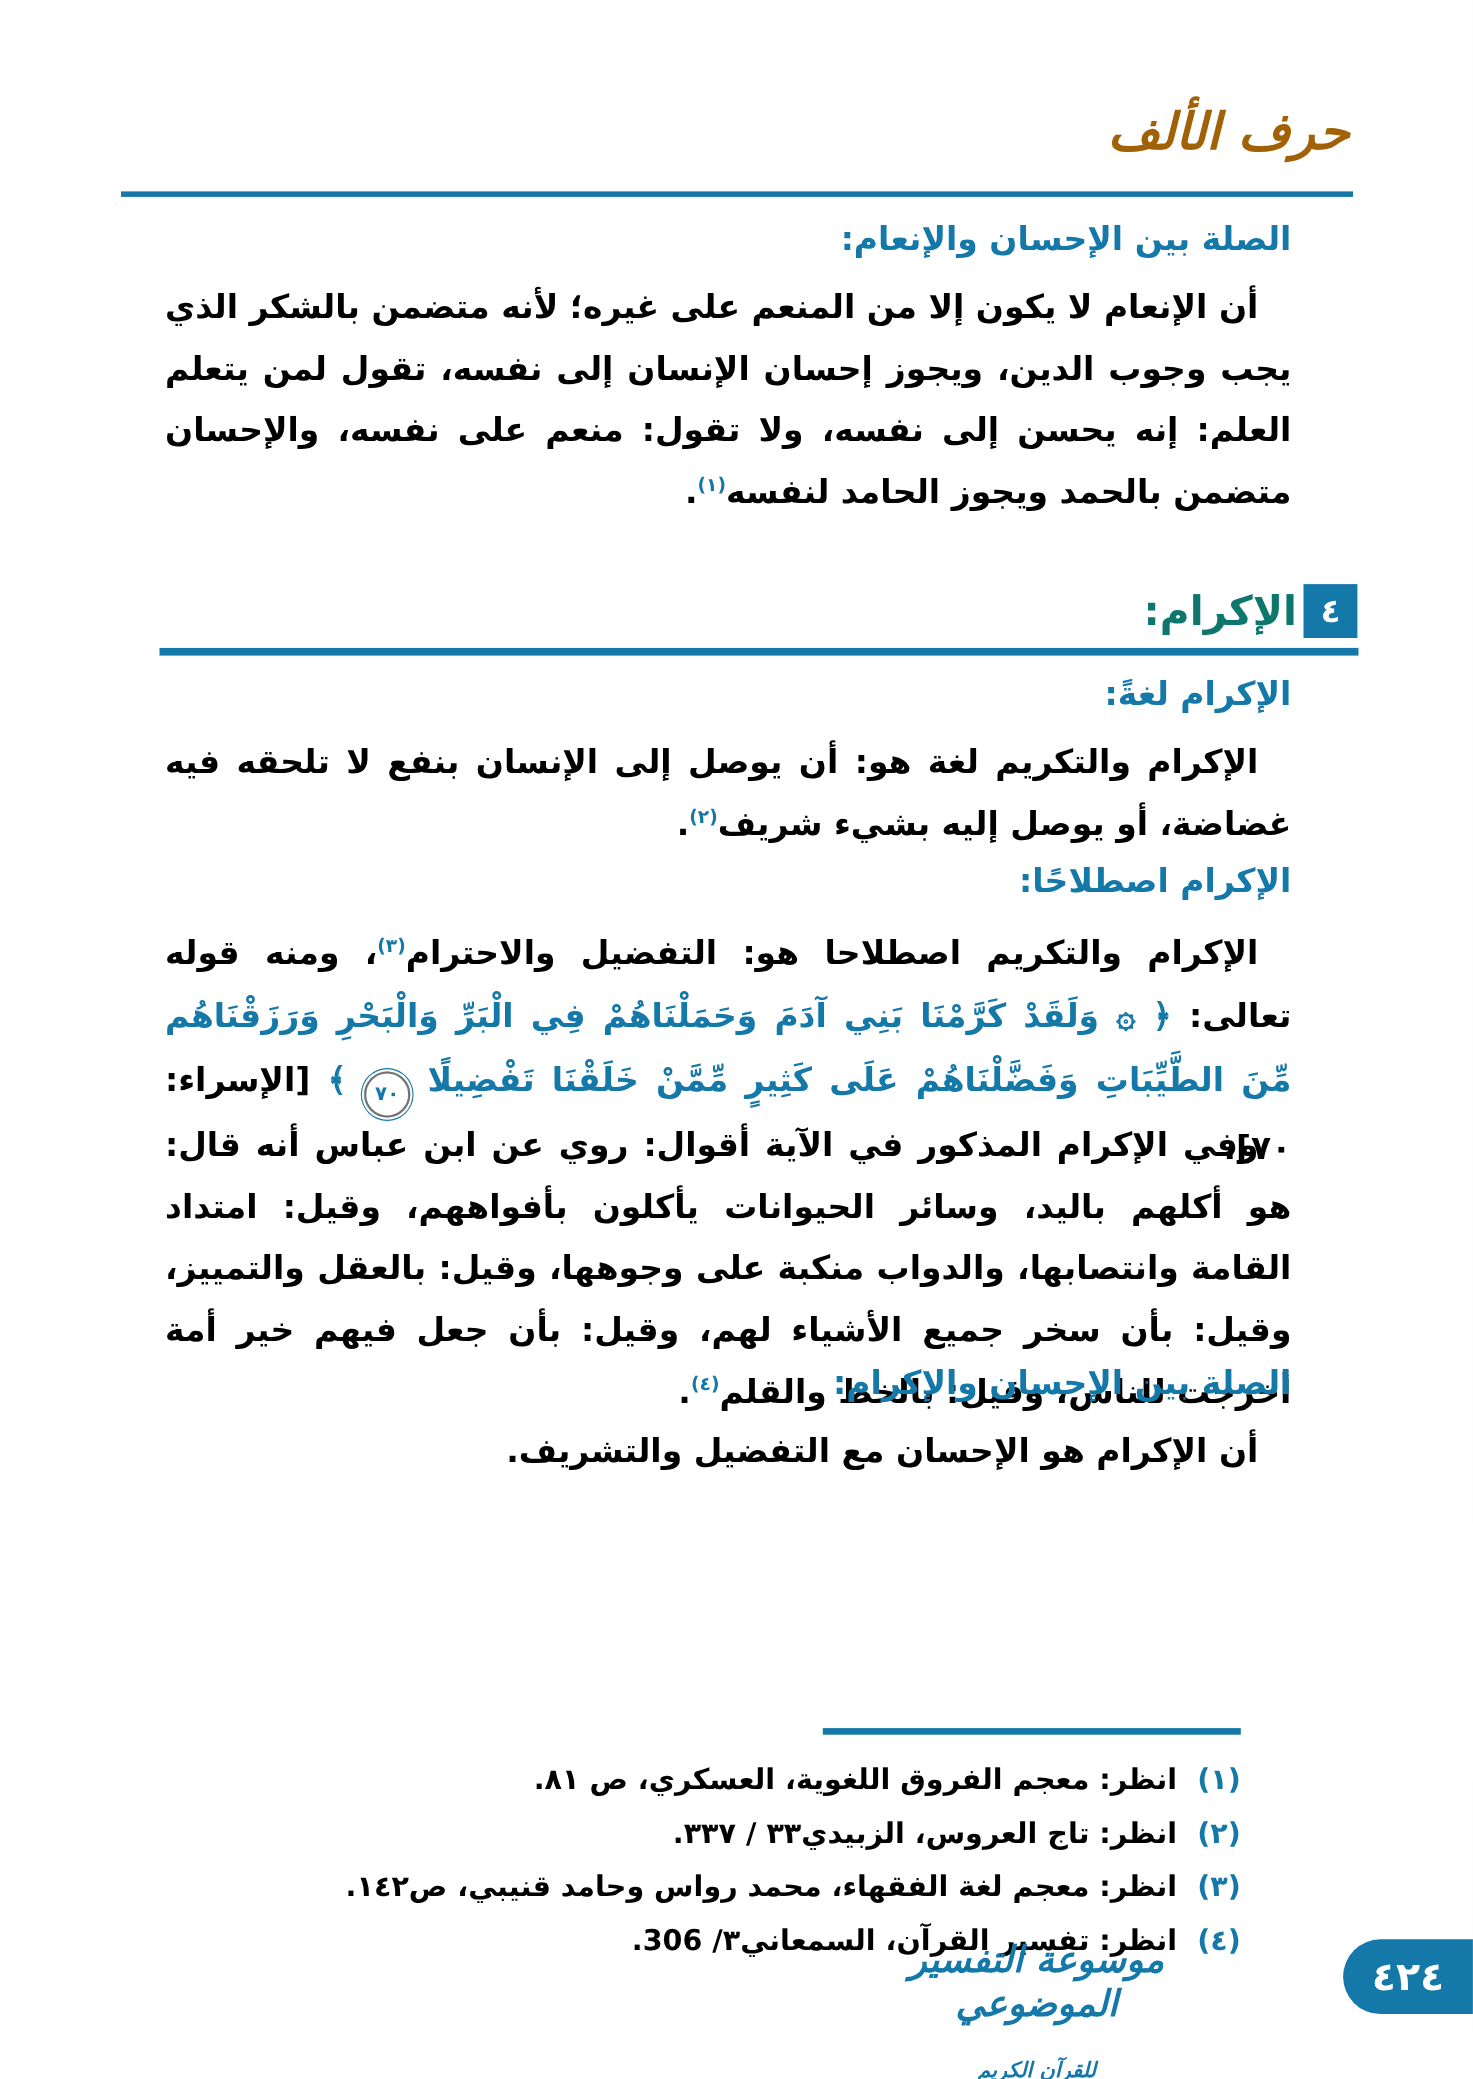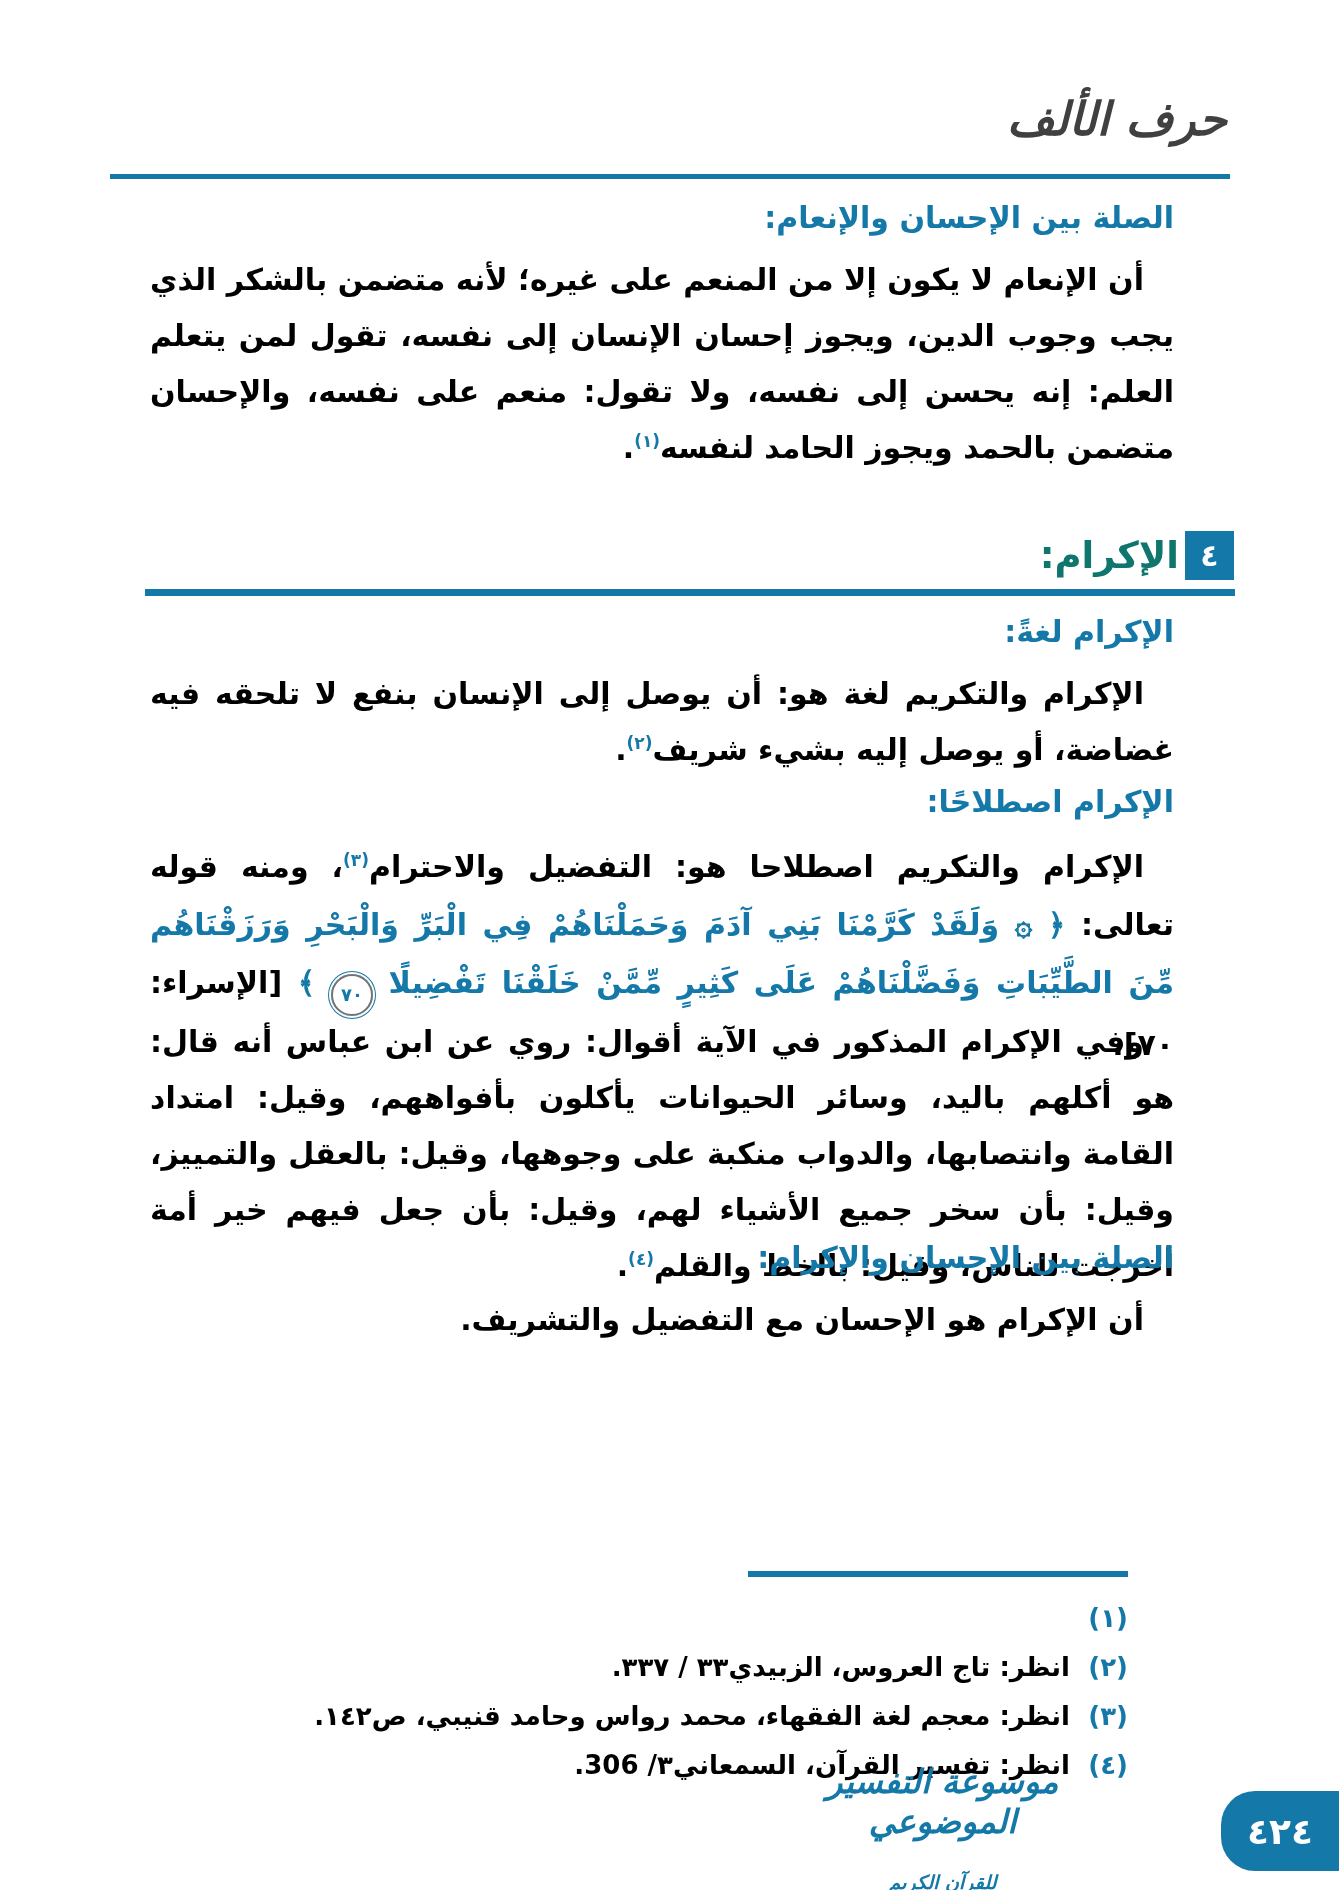--- a/index.html
+++ b/index.html
@@ -10,21 +10,21 @@
     background:#ffffff;
     font-family:"DejaVu Sans", sans-serif;
     direction:rtl;
     overflow:hidden;
     color:#000;
   }
 
   
   .running-header {
     position:absolute; top:92px; right:112px;
-    font-size:46px; font-weight:bold; color:#404040;
+    font-size:46px; font-weight:bold; color:#a16207;
     font-style:italic;
     letter-spacing:-1px;
   }
   .top-rule {
     position:absolute; top:174px; left:110px; width:1120px; height:5px;
     background:#1478A8;
   }
 
   
   .blue-heading {
@@ -101,24 +101,24 @@
     text-align:center; color:#1478A8;
   }
   .footer-logo .l1 {
     font-size:33px; font-weight:bold; font-style:italic; line-height:40px;
     letter-spacing:-1px;
   }
   .footer-logo .l2 {
     font-size:19px; font-weight:bold; font-style:italic; line-height:26px;margin-top:27px;
   }
   .page-badge {
-    position:absolute; top:1763px; right:0; width:118px; height:80px;
+    position:absolute; top:1763px; right:0; width:118px; height:68px;
     background:#1478A8; border-radius:34px 0 0 34px;
     color:#fff; font-size:36px; font-weight:bold;
-    display:flex; align-items:center; justify-content:center;margin-top:28px;
+    display:flex; align-items:center; justify-content:center;
   }
 </style>
 </head>
 <body>
 
 <div class="page">
 
   <div class="running-header">حرف الألف</div>
   <div class="top-rule"></div>
 
@@ -139,20 +139,21 @@
 
   <div class="body-para" style="top:1014px;"><span>وفي الإكرام المذكور في الآية أقوال: روي عن ابن عباس أنه قال: هو أكلهم باليد، وسائر الحيوانات يأكلون بأفواههم، وقيل: امتداد القامة وانتصابها، والدواب منكبة على وجوهها، وقيل: بالعقل والتمييز، وقيل: بأن سخر جميع الأشياء لهم، وقيل: بأن جعل فيهم خير أمة أخرجت للناس، وقيل: بالخط والقلم</span><span class="fn-ref">(٤)</span><span>.</span></div>
 
   <div class="blue-heading" style="top:1240px;">الصلة بين الإحسان والإكرام:</div>
   <div class="body-para" style="top:1292px;">أن الإكرام هو الإحسان مع التفضيل والتشريف.</div>
 
   <div class="fn-rule"></div>
   <div class="footnotes">
     <div class="footnote-row">
       <span class="footnote-num">(١)</span>
+      <span class="footnote-text">انظر: معجم الفروق اللغوية، العسكري، ص ٨١.</span>
     </div>
     <div class="footnote-row">
       <span class="footnote-num">(٢)</span>
       <span class="footnote-text">انظر: تاج العروس، الزبيدي٣٣ / ٣٣٧.</span>
     </div>
     <div class="footnote-row">
       <span class="footnote-num">(٣)</span>
       <span class="footnote-text">انظر: معجم لغة الفقهاء، محمد رواس وحامد قنيبي، ص١٤٢.</span>
     </div>
     <div class="footnote-row">

